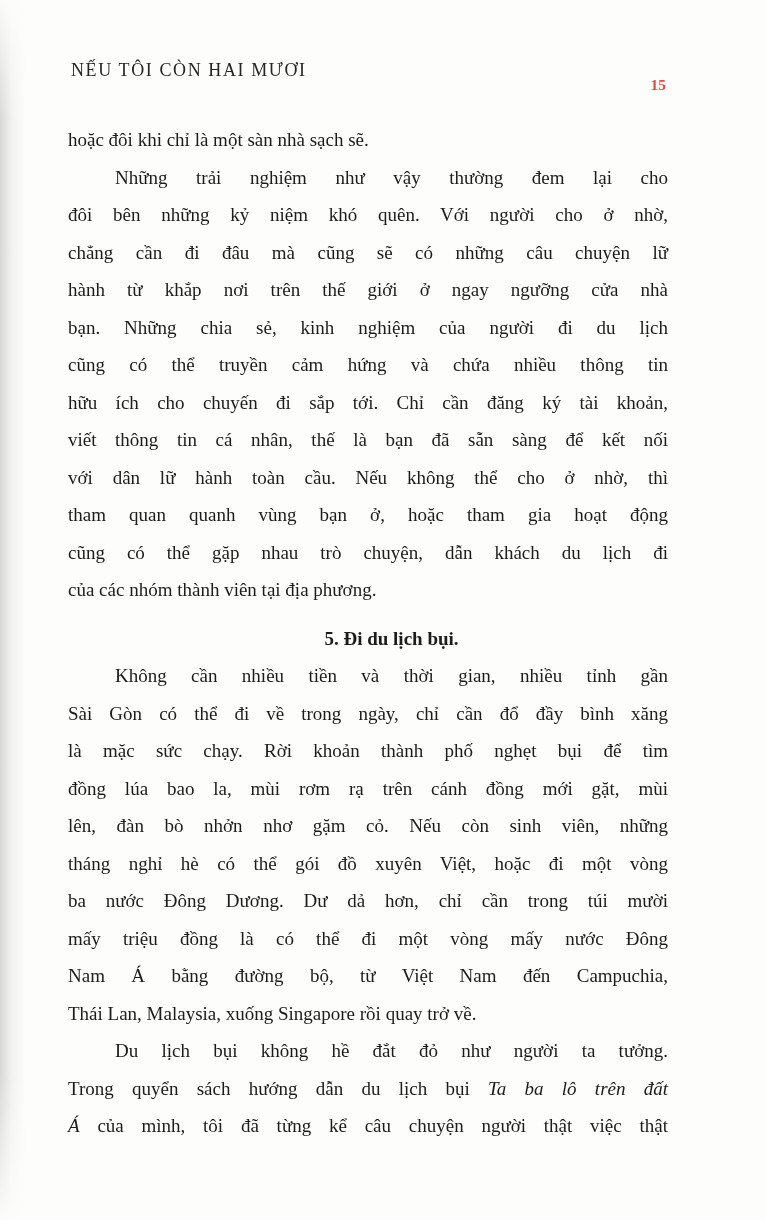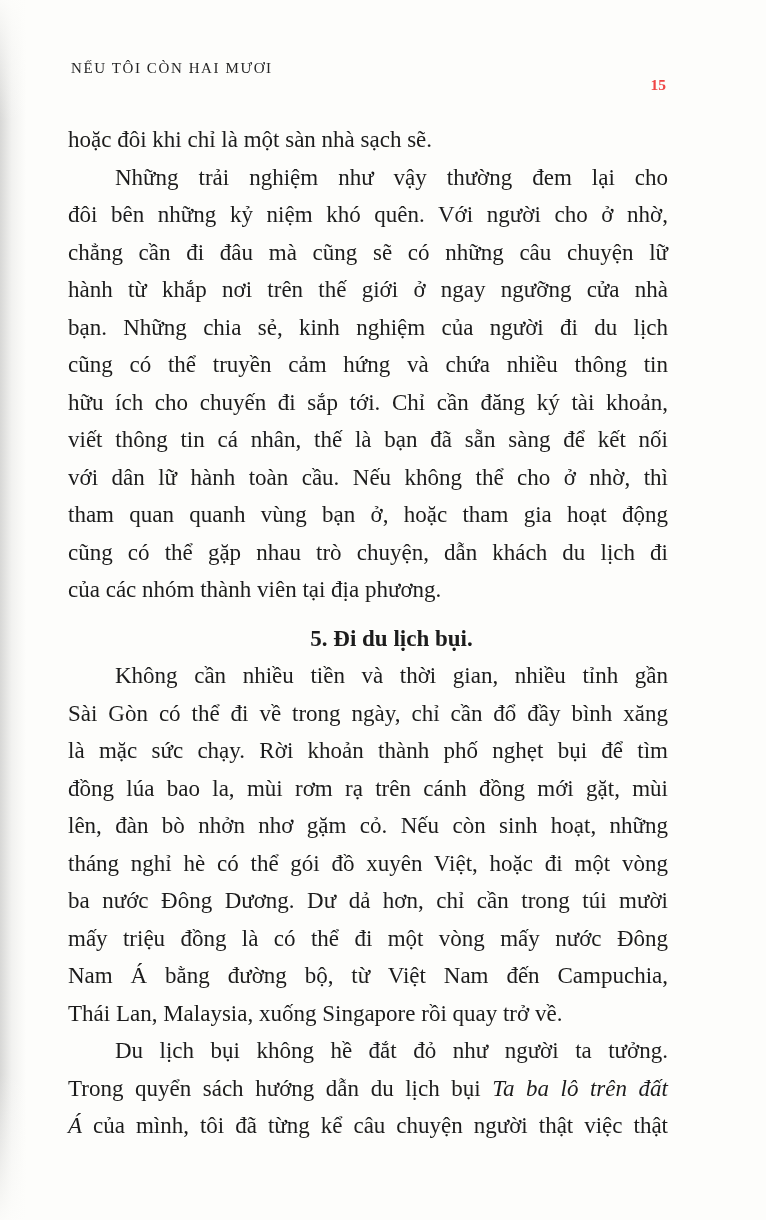--- a/index.html
+++ b/index.html
@@ -24,39 +24,39 @@
     width: 26px; height: 100%;
     background:
       linear-gradient(to bottom, rgba(253,253,251,.95), rgba(253,253,251,0) 10%, rgba(253,253,251,0) 88%, rgba(253,253,251,.95)),
       linear-gradient(to right, rgba(128,128,128,.30), rgba(140,140,140,.10) 45%, rgba(140,140,140,0) 100%);
     pointer-events: none;
   }
   .running-header {
     position: absolute;
     left: 71px;
     top: 60px;
-    font-size: 15px;
+    font-size: 18px;
     letter-spacing: 1.6px;
     color: #262626;
     white-space: nowrap;
   }
   .page-number {
     position: absolute;
     right: 100px;
     top: 76px;
     font-size: 15.5px;
     font-weight: 600;
     color: #ef4444;
   }
   .body-text {
     position: absolute;
     left: 68px;
     top: 121px;
     width: 600px;
-    font-size: 23px;
+    font-size: 19px;
     line-height: 37.5px;
   }
   .line {
     height: 37.5px;
     white-space: nowrap;
   }
   .line.j {
     white-space: normal;
     text-align: justify;
     text-align-last: justify;
@@ -96,21 +96,21 @@
         <div class="line"><span>của các nhóm thành viên tại địa phương.</span></div>
       </div>
       <div class="block heading">
         <div class="line ind"><span>5. Đi du lịch bụi.</span></div>
       </div>
       <div class="block para">
         <div class="line j ind"><span>Không cần nhiều tiền và thời gian, nhiều tỉnh gần</span></div>
         <div class="line j"><span>Sài Gòn có thể đi về trong ngày, chỉ cần đổ đầy bình xăng</span></div>
         <div class="line j"><span>là mặc sức chạy. Rời khoản thành phố nghẹt bụi để tìm</span></div>
         <div class="line j"><span>đồng lúa bao la, mùi rơm rạ trên cánh đồng mới gặt, mùi</span></div>
-        <div class="line j"><span>lên, đàn bò nhởn nhơ gặm cỏ. Nếu còn sinh hoạt, những</span></div>
+        <div class="line j"><span>lên, đàn bò nhởn nhơ gặm cỏ. Nếu còn sinh viên, những</span></div>
         <div class="line j"><span>tháng nghỉ hè có thể gói đồ xuyên Việt, hoặc đi một vòng</span></div>
         <div class="line j"><span>ba nước Đông Dương. Dư dả hơn, chỉ cần trong túi mười</span></div>
         <div class="line j"><span>mấy triệu đồng là có thể đi một vòng mấy nước Đông</span></div>
         <div class="line j"><span>Nam Á bằng đường bộ, từ Việt Nam đến Campuchia,</span></div>
         <div class="line"><span>Thái Lan, Malaysia, xuống Singapore rồi quay trở về.</span></div>
       </div>
       <div class="block para">
         <div class="line j ind"><span>Du lịch bụi không hề đắt đỏ như người ta tưởng.</span></div>
         <div class="line j"><span>Trong quyển sách hướng dẫn du lịch bụi </span><span class="it">Ta ba lô trên đất</span></div>
         <div class="line j"><span class="it">Á</span><span> của mình, tôi đã từng kể câu chuyện người thật việc thật</span></div>

